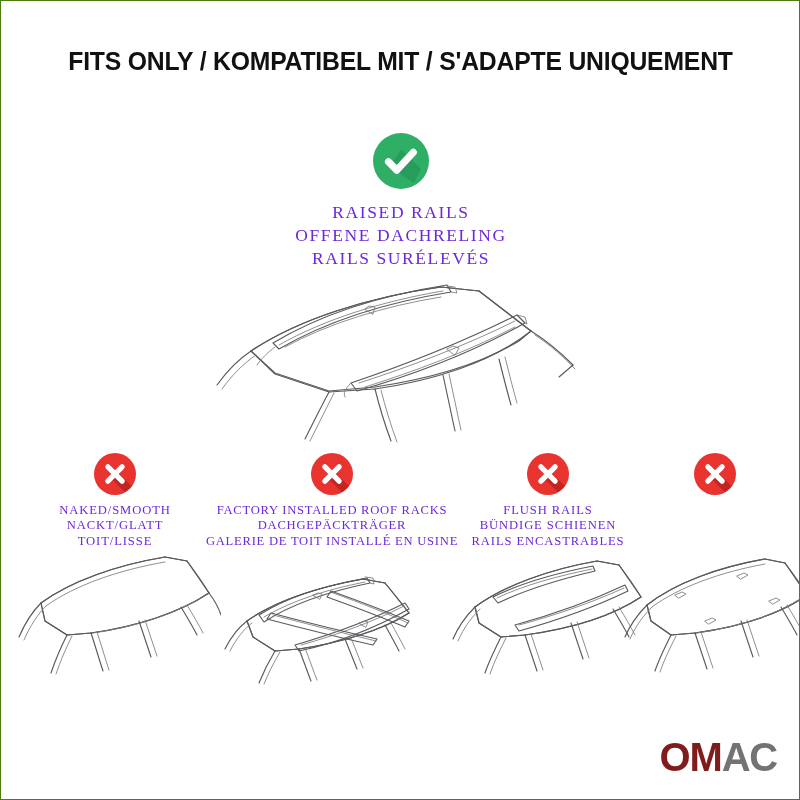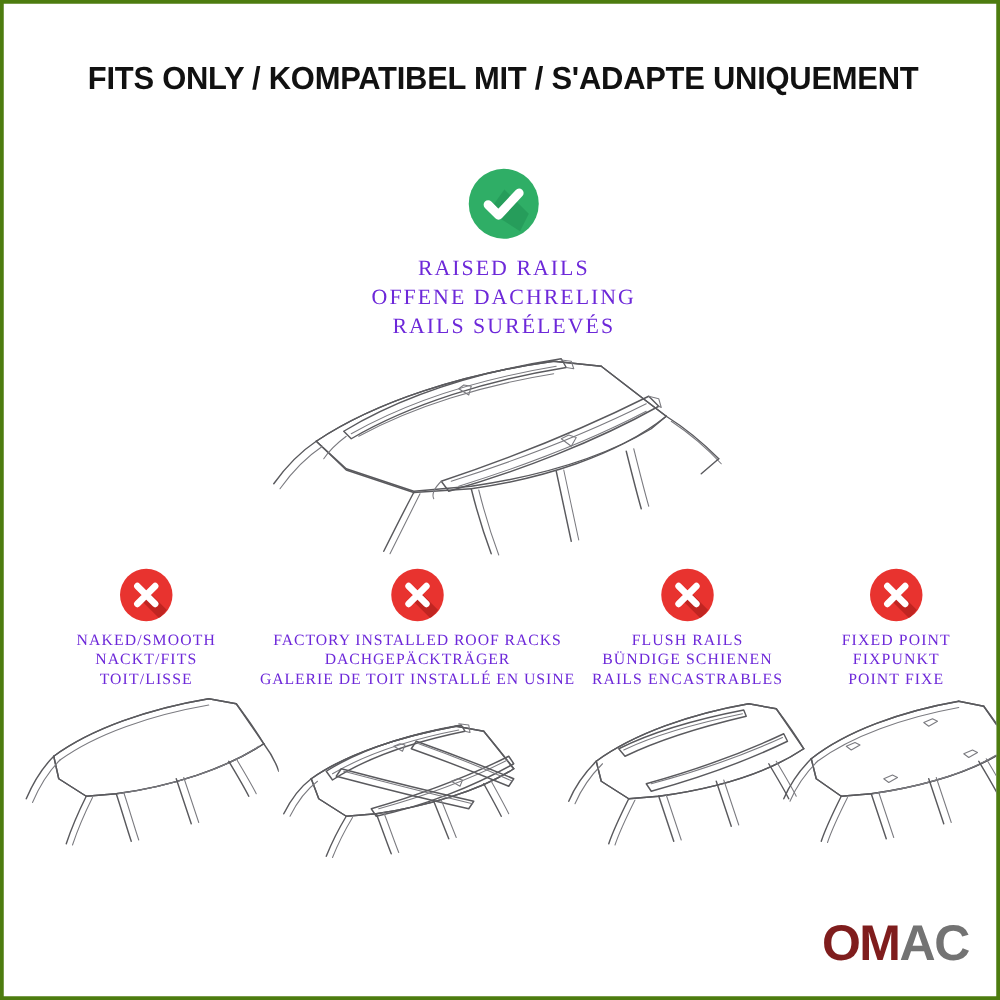--- a/index.html
+++ b/index.html
@@ -14,21 +14,21 @@
     font-family: "Liberation Sans", sans-serif;
     position: relative;
     box-sizing: border-box;
   }
   #page {
     position: relative;
     width: 800px;
     height: 800px;
     background: #ffffff;
     box-sizing: border-box;
-    border: 3px solid #4d7c0f;
+    border: 1px solid #4d7c0f;
     overflow: hidden;
   }
 
   
   #title-bar {
     position: absolute;
     left: 0; top: 46px;
     width: 800px;
     text-align: center;
   }
@@ -219,21 +219,21 @@
 
     <div class="col" id="col-naked">
       <span class="badge red">
         <svg width="42" height="42" viewBox="0 0 56 56" aria-hidden="true">
           <path d="M30,24 L50,44 L42,53 L22,33 Z" fill="#9E1915" opacity="0.55"></path>
           <path d="M18.5,18.5 L37.5,37.5 M37.5,18.5 L18.5,37.5" fill="none" stroke="#ffffff" stroke-width="7" stroke-linecap="round"></path>
         </svg>
       </span>
       <div class="col-labels">
         <div class="lbl">NAKED/SMOOTH</div>
-        <div class="lbl">NACKT/FITS</div>
+        <div class="lbl">NACKT/GLATT</div>
         <div class="lbl">TOIT/LISSE</div>
       </div>
       <div class="col-illustration art" style="top:98px;left:-4px;">
         <svg width="210" height="125" viewBox="0 0 210 125" aria-hidden="true">
           <path class="fillwhite" d="M30,52 C60,30 106,14 154,6 L176,10 L198,42
                    C168,62 124,76 80,82 L56,84 L34,70 Z"></path>
           <path d="M30,52 C60,30 106,14 154,6"></path>
           <path d="M154,6 L176,10"></path>
           <path d="M176,10 C185,22 192,32 198,42"></path>
           <path d="M198,42 C168,62 124,76 80,82"></path>
@@ -352,25 +352,20 @@
       </div>
     </div>
 
     <div class="col" id="col-fixed">
       <span class="badge red">
         <svg width="42" height="42" viewBox="0 0 56 56" aria-hidden="true">
           <path d="M30,24 L50,44 L42,53 L22,33 Z" fill="#9E1915" opacity="0.55"></path>
           <path d="M18.5,18.5 L37.5,37.5 M37.5,18.5 L18.5,37.5" fill="none" stroke="#ffffff" stroke-width="7" stroke-linecap="round"></path>
         </svg>
       </span>
-      <div class="col-labels">
-        <div class="lbl">FIXED POINT</div>
-        <div class="lbl">FIXPUNKT</div>
-        <div class="lbl">POINT FIXE</div>
-      </div>
       <div class="col-illustration art" style="top:98px;left:-12px;">
         <svg width="200" height="125" viewBox="0 0 200 125" aria-hidden="true">
           <path class="fillwhite" d="M30,54 C58,32 102,16 148,8 L168,12 L190,44
                    C162,64 120,76 78,82 L54,84 L34,70 Z"></path>
           <path d="M30,54 C58,32 102,16 148,8"></path>
           <path d="M148,8 L168,12"></path>
           <path d="M168,12 C177,24 184,34 190,44"></path>
           <path d="M190,44 C162,64 120,76 78,82"></path>
           <path d="M78,82 L54,84"></path>
           <path d="M54,84 L34,70 L30,54"></path>

